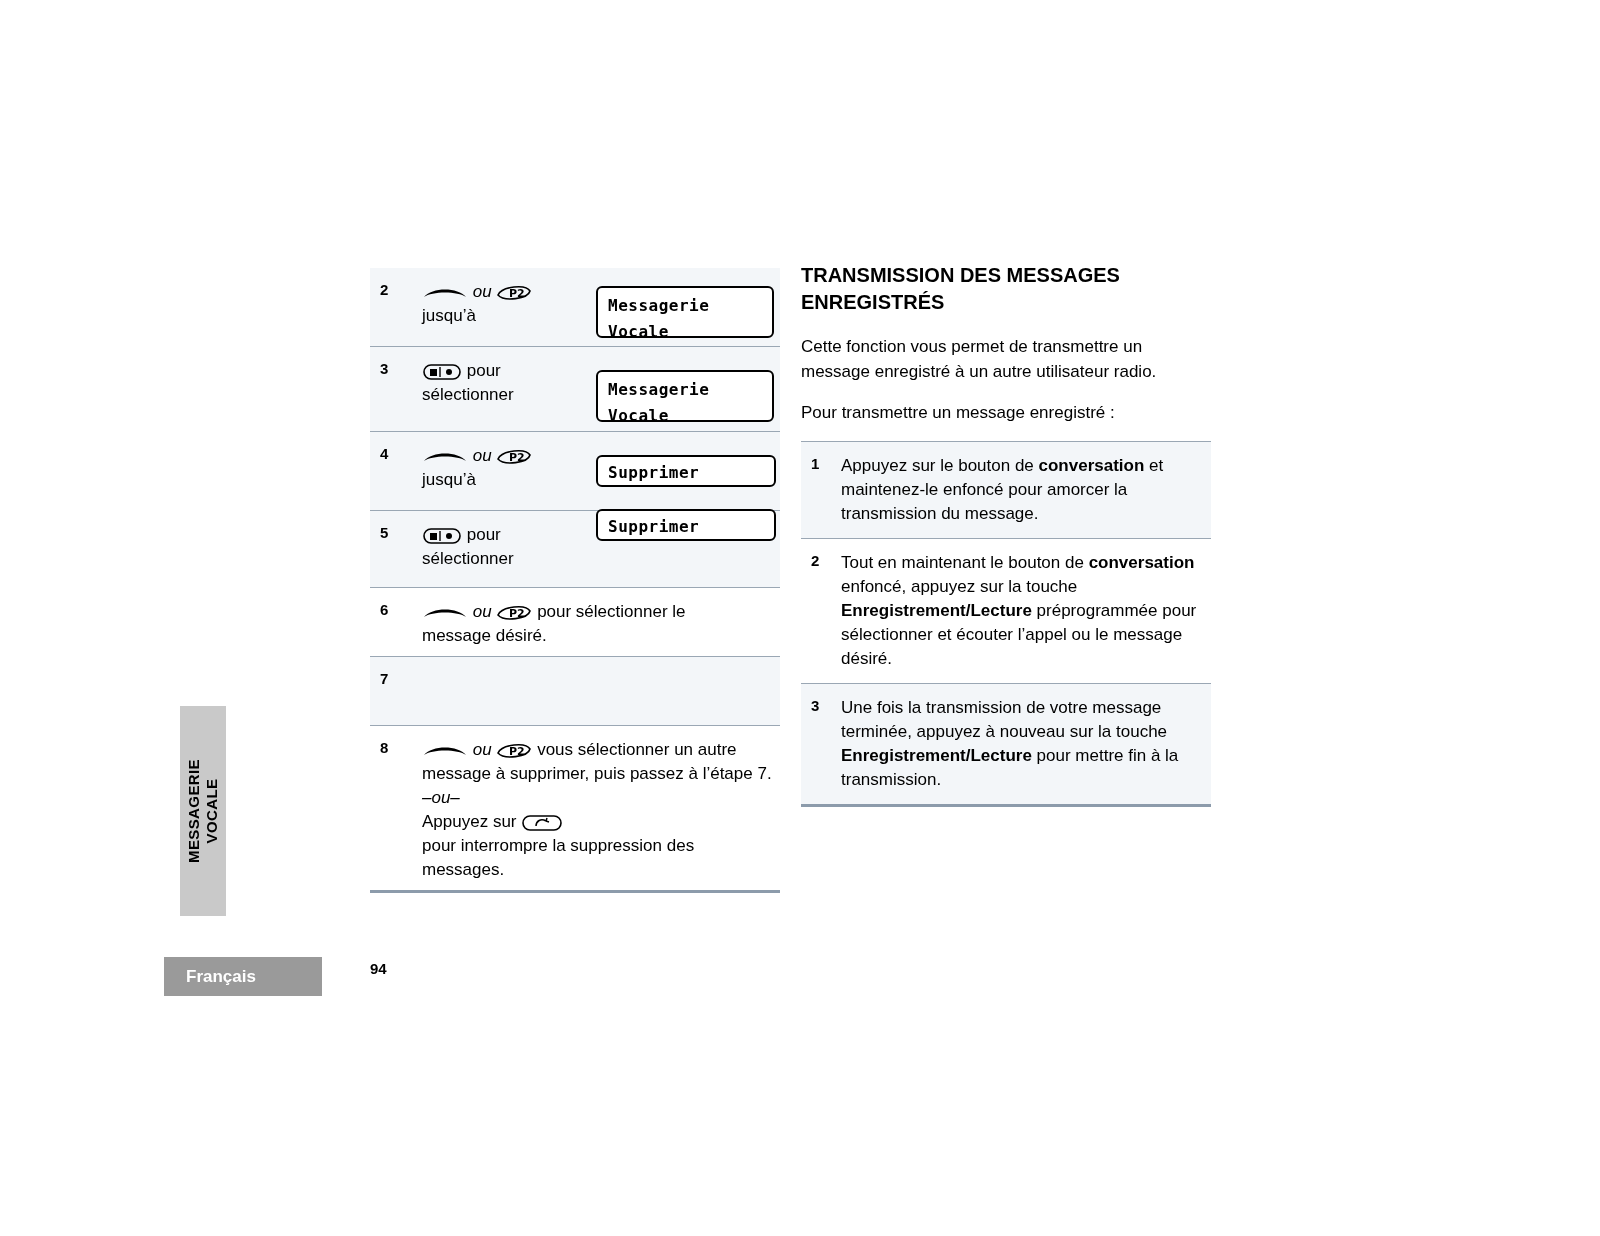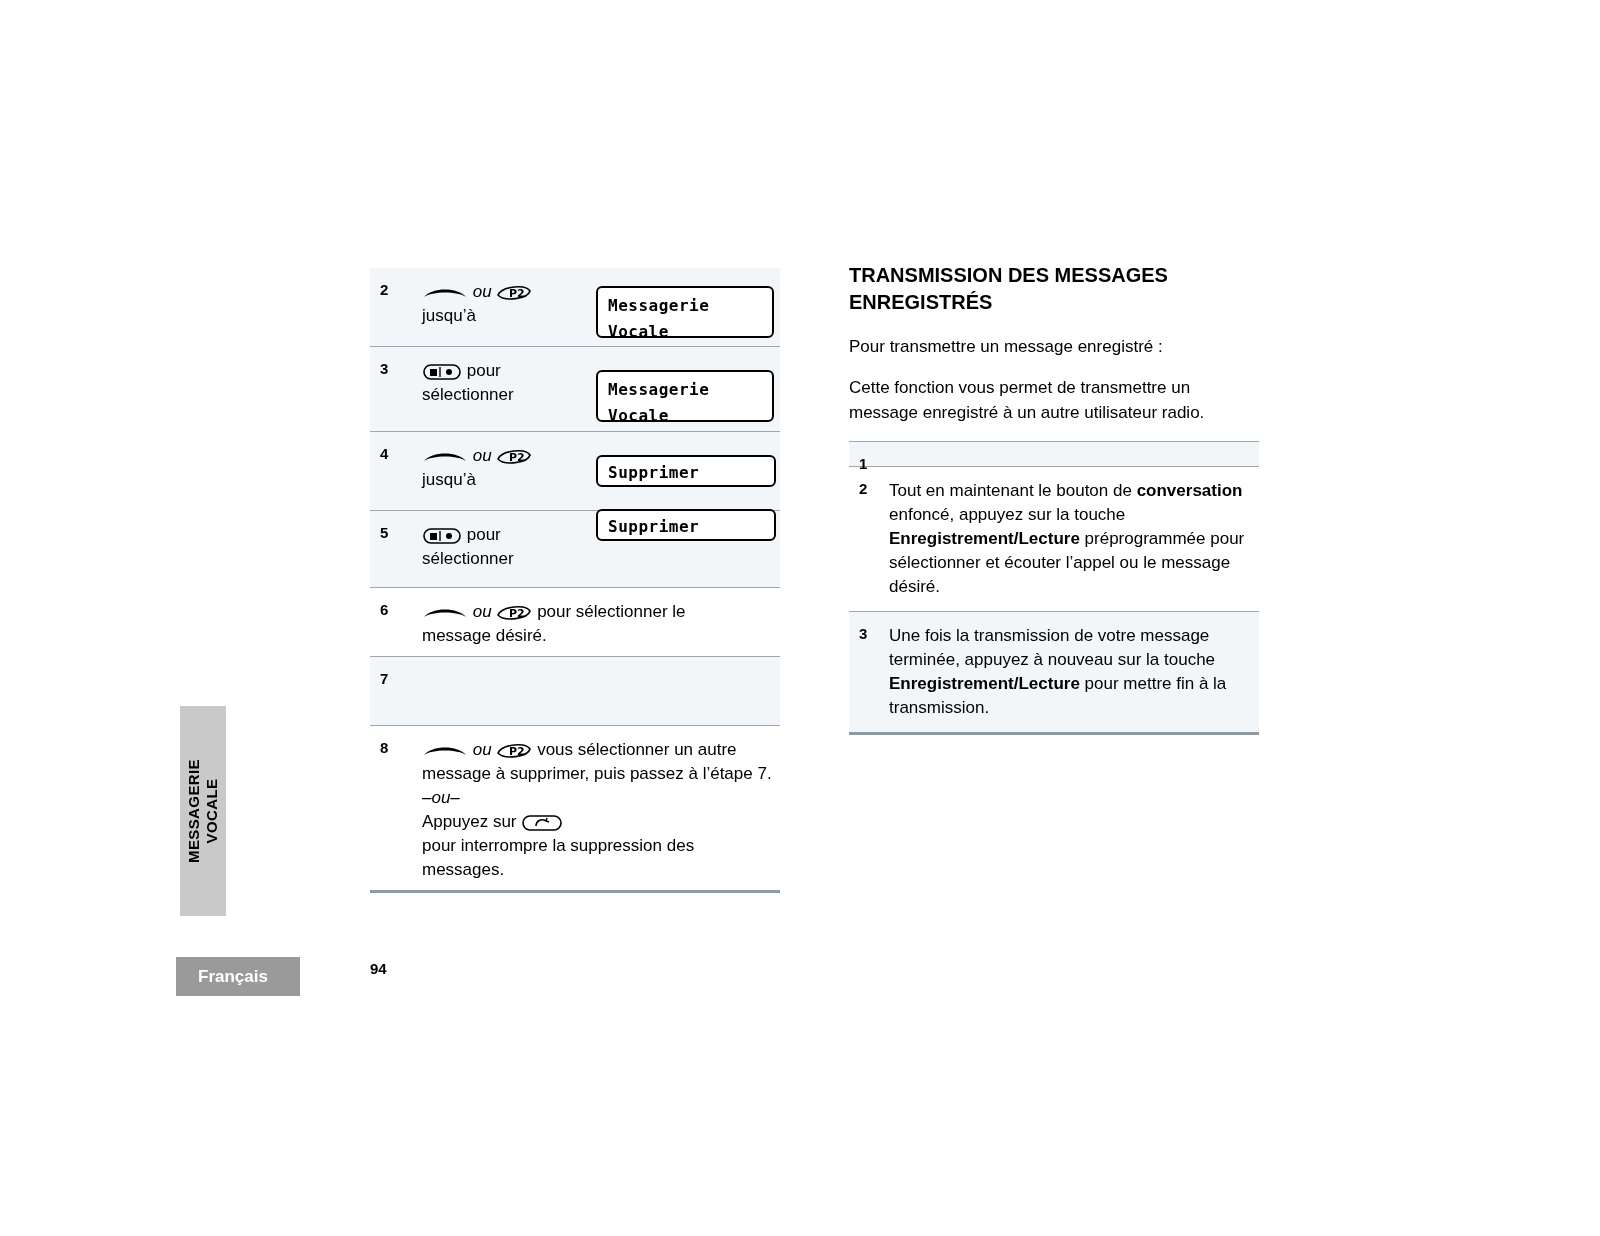--- a/index.html
+++ b/index.html
@@ -33,23 +33,23 @@
     white-space: nowrap;
     font-size: 15px;
     font-weight: bold;
     letter-spacing: 0.4px;
     text-align: center;
     line-height: 18px;
   }
 
   .lang-tab {
     position: absolute;
-    left: 176px;
+    left: 164px;
     top: 957px;
-    width: 124px;
+    width: 158px;
     height: 39px;
     background: #9a9a9a;
     color: #ffffff;
     font-size: 17px;
     font-weight: bold;
     display: flex;
     align-items: center;
     padding-left: 22px;
     box-sizing: border-box;
   }
@@ -137,21 +137,21 @@
     line-height: 26px;
     padding: 5px 10px 7px 10px;
     box-sizing: border-box;
     letter-spacing: 0.5px;
   }
   .screen .ln { white-space: nowrap; }
 
   
   .right-col {
     position: absolute;
-    left: 849px;
+    left: 801px;
     top: 262px;
     width: 410px;
   }
   .r-title {
     font-size: 20px;
     font-weight: bold;
     line-height: 27px;
     margin: 0 0 18px 0;
   }
   .r-para {
@@ -341,26 +341,27 @@
 <div class="screen" style="left:596px; top:455px; width:180px; height:32px; padding-top:3px;">
   <div class="ln">Supprimer</div>
 </div>
 
 <div class="screen" style="left:596px; top:509px; width:180px; height:32px; padding-top:3px;">
   <div class="ln">Supprimer</div>
 </div>
 
 <div class="right-col">
   <h1 class="r-title">TRANSMISSION DES MESSAGES ENREGISTRÉS</h1>
+  <p class="r-para">Cette fonction vous permet de transmettre un message enregistré à un autre utilisateur radio.</p>
   <p class="r-para">Pour transmettre un message enregistré :</p>
-  <p class="r-para">Cette fonction vous permet de transmettre un message enregistré à un autre utilisateur radio.</p>
 
   <div class="rule"></div>
   <div class="r-step shaded">
     <div class="r-num">1</div>
+    <div class="r-text">Appuyez sur le bouton de <b>conversation</b> et maintenez-le enfoncé pour amorcer la transmission du message.</div>
   </div>
   <div class="rule"></div>
   <div class="r-step">
     <div class="r-num">2</div>
     <div class="r-text">Tout en maintenant le bouton de <b>conversation</b> enfoncé, appuyez sur la touche <b>Enregistrement/Lecture</b> préprogrammée pour sélectionner et écouter l’appel ou le message désiré.</div>
   </div>
   <div class="rule"></div>
   <div class="r-step shaded">
     <div class="r-num">3</div>
     <div class="r-text">Une fois la transmission de votre message terminée, appuyez à nouveau sur la touche <b>Enregistrement/Lecture</b> pour mettre fin à la transmission.</div>

